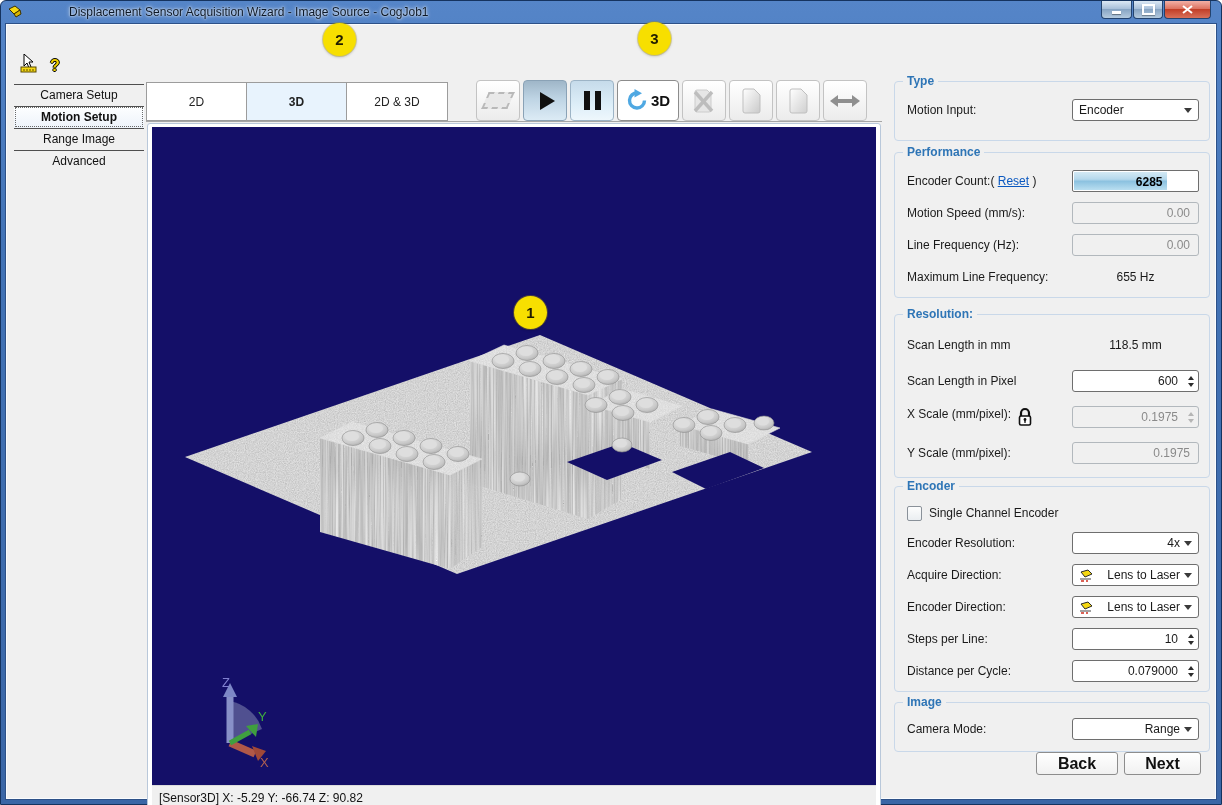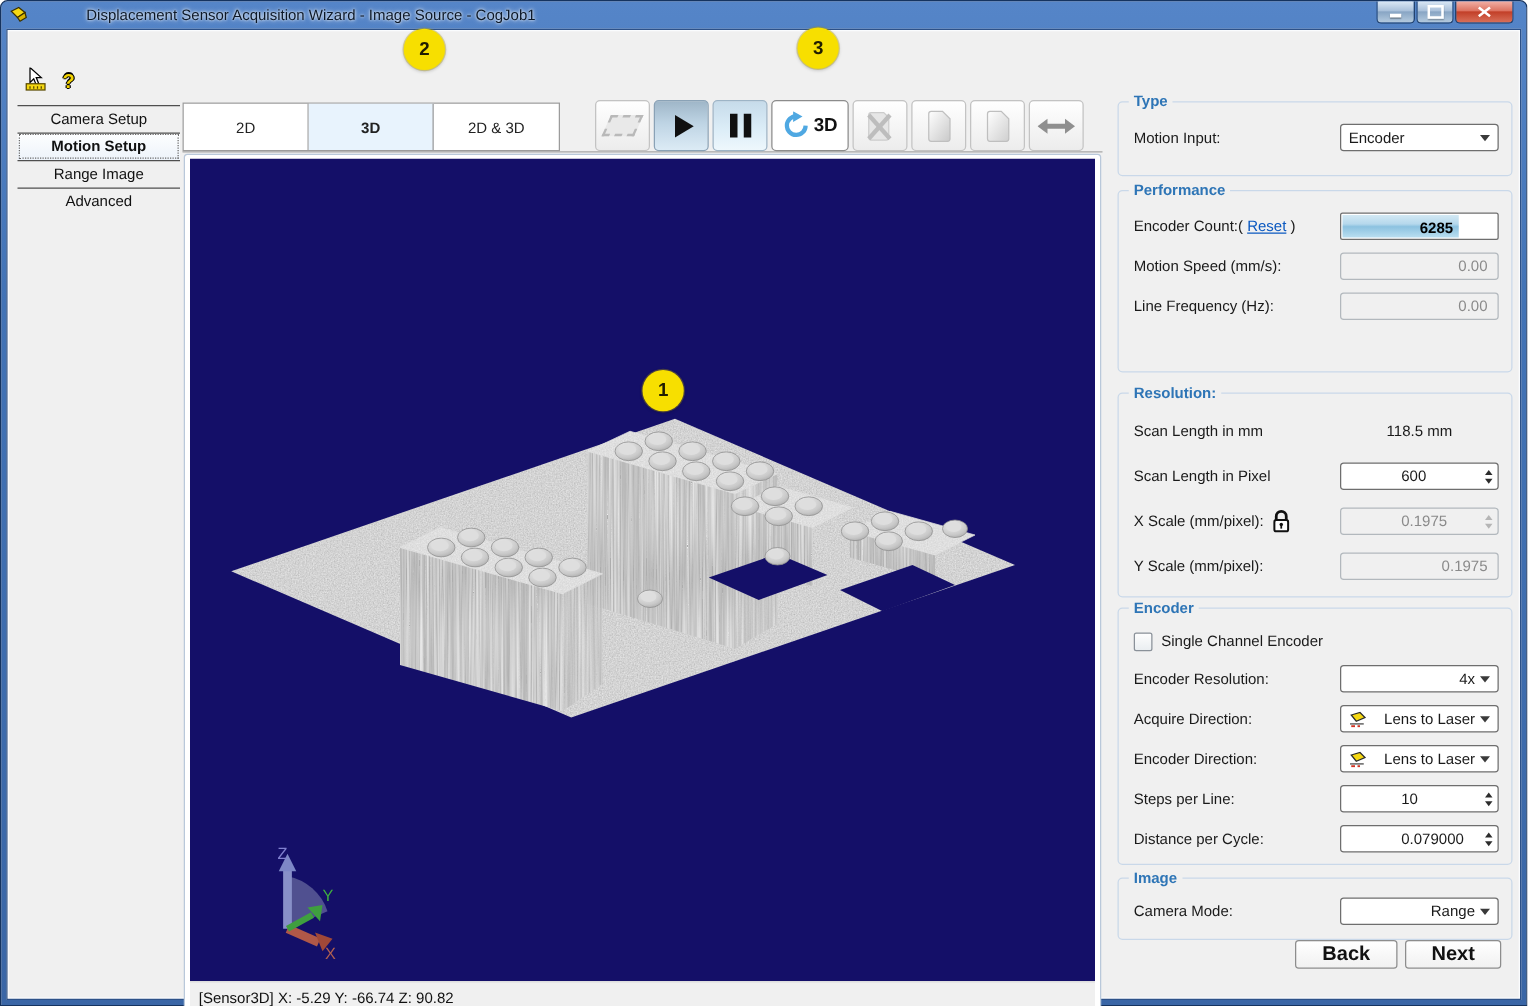--- a/index.html
+++ b/index.html
@@ -66,39 +66,39 @@
   .group{position:absolute;left:888px;width:316px;border:1px solid #c9d8e9;border-radius:4px;box-sizing:border-box;padding-top:12px;}
   .legend{position:absolute;top:-8px;left:8px;background:#f0f0f0;padding:0 4px;color:#2e75b6;font-weight:bold;font-size:12px;}
   .row{display:flex;align-items:center;justify-content:space-between;height:32px;padding:0 10px 0 12px;}
   .row.h36{height:36px;gap:12px;} .row.h28{height:28px;justify-content:flex-start;}
   .ctl{width:127px;box-sizing:border-box;flex:none;}
   .dd{height:22px;border:1px solid #6e6e6e;border-radius:3px;background:#fff;display:flex;align-items:center;padding:0 6px;cursor:pointer;}
   .dd .dval{flex:1;}
   .dd.right .dval{text-align:right;padding-right:4px;}
   .dd-arrow{width:0;height:0;border-left:4px solid transparent;border-right:4px solid transparent;border-top:5px solid #3a3a3a;}
   .spin{height:22px;border:1px solid #6e6e6e;border-radius:3px;background:#fff;display:flex;align-items:stretch;}
-  .spin .num{flex:1;line-height:20px;padding-right:5px;margin-left:48px;}
+  .spin .num{flex:1;text-align:right;line-height:20px;padding-right:5px;}
   .spin .arrows{width:15px;display:flex;flex-direction:column;align-items:center;justify-content:center;gap:3px;cursor:pointer;}
   .tri-up{width:0;height:0;border-left:3.5px solid transparent;border-right:3.5px solid transparent;border-bottom:4.5px solid #2c2c2c;}
   .tri-down{width:0;height:0;border-left:3.5px solid transparent;border-right:3.5px solid transparent;border-top:4.5px solid #2c2c2c;}
   .spin.disabled,.dispfield.disabled{border-color:#b2b8bd;background:#f0f0f0;color:#8a8a8a;}
   .spin.disabled .tri-up{border-bottom-color:#b5b5b5;}
   .spin.disabled .tri-down{border-top-color:#b5b5b5;}
   .dispfield{height:22px;border:1px solid #6e6e6e;border-radius:3px;background:#fff;text-align:right;line-height:20px;padding-right:8px;}
   .plaintext{text-align:center;color:#1a1a1a;}
   .encfield{height:22px;border:1px solid #6e6e6e;border-radius:2px;background:#fff;position:relative;}
   .encfill{position:absolute;left:1px;top:1px;bottom:1px;width:74%;
     background:linear-gradient(180deg,#d3e9f4 0%,#b5d8ec 40%,#8cc2e0 52%,#b9def0 100%);}
   .encnum{position:absolute;right:4px;top:0;bottom:0;line-height:20px;font-weight:bold;color:#000;}
   .encfill .encnum{right:4px;}
   .reset-link{color:#0a58c0;text-decoration:underline;cursor:pointer;}
   .cb{width:13px;height:13px;border:1px solid #8a9199;border-radius:2px;background:linear-gradient(180deg,#fdfdfd,#eaeef1);
     margin-right:7px;flex:none;cursor:pointer;}
   .lock{margin-left:6px;display:inline-flex;vertical-align:middle;}
-  .lblwrap{display:flex;align-items:center;}
+  .lblwrap{display:flex;align-items:flex-start;}
   
   .btn{position:absolute;top:728px;height:23px;border:1px solid #8d8d8d;border-radius:3px;
     background:linear-gradient(180deg,#ffffff,#f1f1f1);font-family:inherit;font-size:16px;color:#111;cursor:pointer;font-weight:bold;}
   .btn.back{left:1030px;width:82px;} .btn.next{left:1118px;width:77px;}
   
   .callout{position:absolute;width:33px;height:33px;border-radius:50%;background:#f7df00;
     box-shadow:0 0 0 1px rgba(180,160,0,.35), 0 1px 3px rgba(0,0,0,.25);
     display:flex;align-items:center;justify-content:center;font-weight:bold;font-size:15px;color:#201d00;z-index:60;}
 </style>
 </head>
@@ -385,20 +385,24 @@
         </div>
       </div>
       <div class="row">
         <span>Motion Speed (mm/s):</span>
         <div class="ctl dispfield disabled">0.00</div>
       </div>
       <div class="row">
         <span>Line Frequency (Hz):</span>
         <div class="ctl dispfield disabled">0.00</div>
       </div>
+      <div class="row">
+        <span>Maximum Line Frequency:</span>
+        <span class="ctl plaintext">655 Hz</span>
+      </div>
     </div>
 
     <div class="group" style="top:290px;height:164px;">
       <span class="legend">Resolution:</span>
       <div class="row h36">
         <span>Scan Length in mm</span>
         <span class="ctl plaintext">118.5 mm</span>
       </div>
       <div class="row h36">
         <span>Scan Length in Pixel</span>

